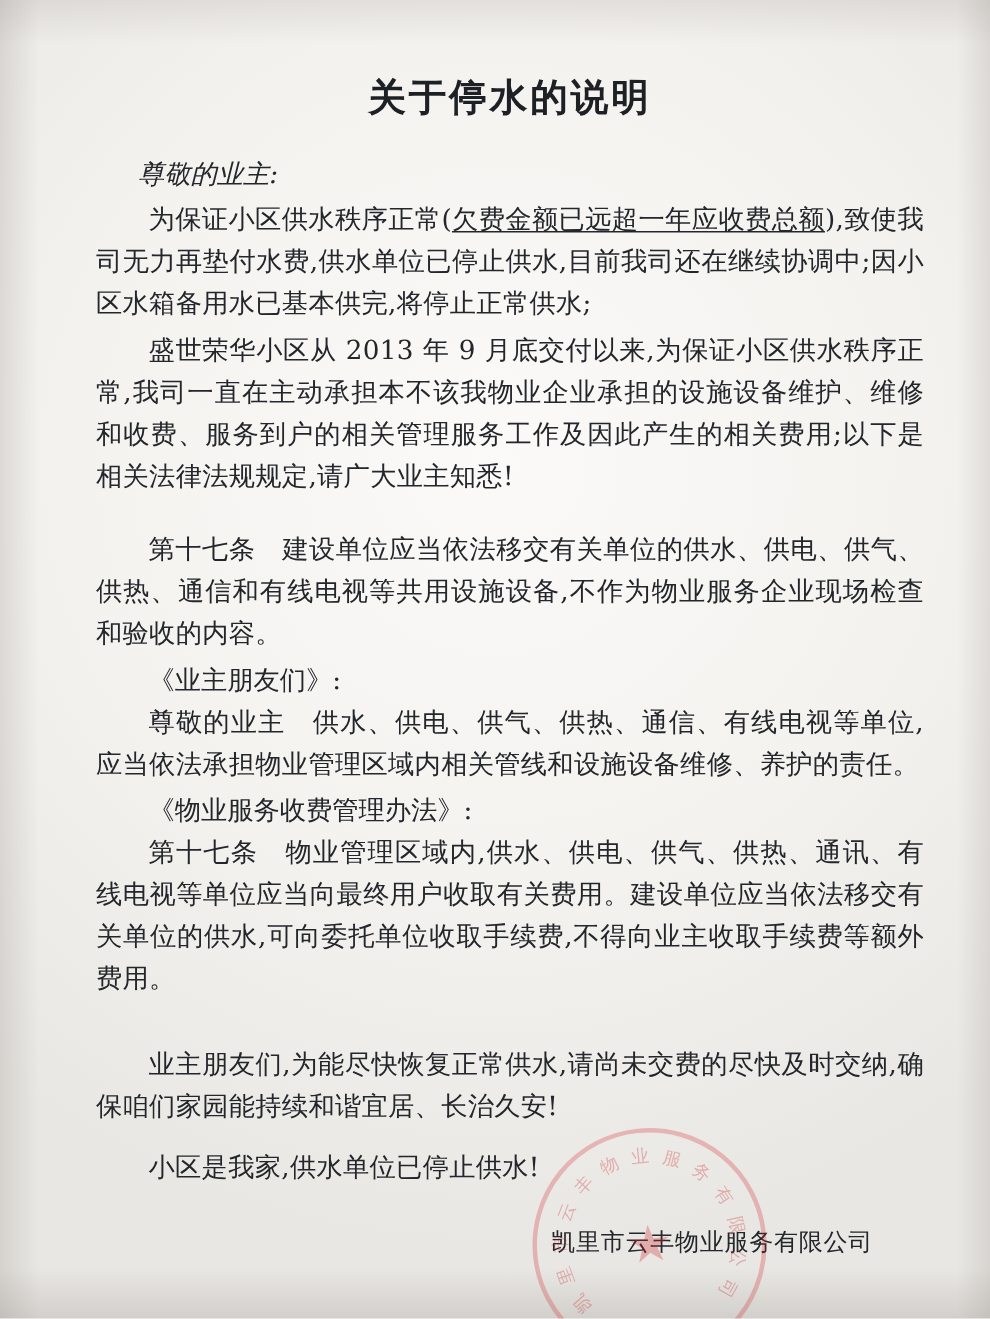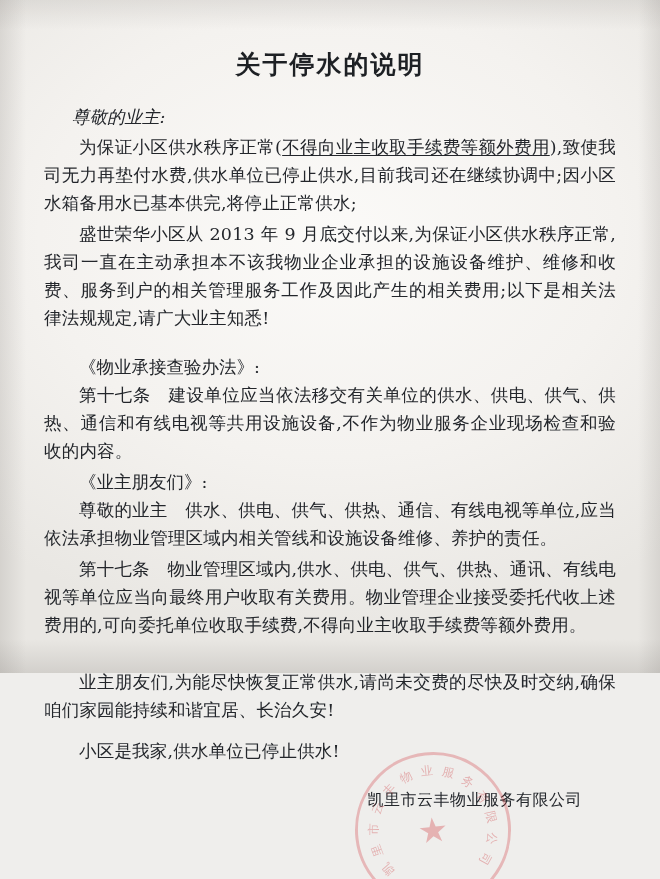--- a/index.html
+++ b/index.html
@@ -11,24 +11,25 @@
     height: 879px;
     overflow: hidden;
     background: #efeeec;
     font-family: "DejaVu Sans", "Liberation Sans", sans-serif;
   }
 
   
   #paper {
     position: relative;
     width: 660px;
-    height: 673px;
+    height: 879px;
     background:
       radial-gradient(ellipse 80% 60% at 50% 35%, #fbfaf8 0%, #f4f2ef 55%, #e9e7e3 100%);
     box-sizing: border-box;
+    padding-left: 20px;
   }
 
   
   #paper:before {
     content: "";
     position: absolute;
     inset: 0;
     background:
       linear-gradient(to right, rgba(120,115,110,0.18) 0px, rgba(255,255,255,0) 26px),
       linear-gradient(to left, rgba(120,115,110,0.16) 0px, rgba(255,255,255,0) 22px),
@@ -148,33 +149,33 @@
 </head>
 <body>
 
 <div id="paper">
   <div class="doc">
 
     <div class="title">关于停水的说明</div>
 
     <div class="salutation">尊敬的业主:</div>
 
-    <p class="para"><span>为保证小区供水秩序正常(</span><span class="uline">不得向业主收取手续费等额外费用</span><span>),致使我司无力再垫付水费,供水单位已停止供水,目前我司还在继续协调中;因小区水箱备用水已基本供完,将停止正常供水;</span></p>
+    <p class="para"><span>为保证小区供水秩序正常(</span><span class="uline">欠费金额已远超一年应收费总额</span><span>),致使我司无力再垫付水费,供水单位已停止供水,目前我司还在继续协调中;因小区水箱备用水已基本供完,将停止正常供水;</span></p>
 
     <p class="para">盛世荣华小区从 2013 年 9 月底交付以来,为保证小区供水秩序正常,我司一直在主动承担本不该我物业企业承担的设施设备维护、维修和收费、服务到户的相关管理服务工作及因此产生的相关费用;以下是相关法律法规规定,请广大业主知悉!</p>
 
     <div class="gap-med"></div>
 
-    <p class="law-head">《物业承接查验办法》:</p>
     <p class="para">第十七条　建设单位应当依法移交有关单位的供水、供电、供气、供热、通信和有线电视等共用设施设备,不作为物业服务企业现场检查和验收的内容。</p>
 
     <p class="law-head">《业主朋友们》:</p>
     <p class="para">尊敬的业主　供水、供电、供气、供热、通信、有线电视等单位,应当依法承担物业管理区域内相关管线和设施设备维修、养护的责任。</p>
 
-    <p class="para">第十七条　物业管理区域内,供水、供电、供气、供热、通讯、有线电视等单位应当向最终用户收取有关费用。物业管理企业接受委托代收上述费用的,可向委托单位收取手续费,不得向业主收取手续费等额外费用。</p>
+    <p class="law-head">《物业服务收费管理办法》:</p>
+    <p class="para">第十七条　物业管理区域内,供水、供电、供气、供热、通讯、有线电视等单位应当向最终用户收取有关费用。建设单位应当依法移交有关单位的供水,可向委托单位收取手续费,不得向业主收取手续费等额外费用。</p>
 
     <div class="gap-large"></div>
 
     <p class="para">业主朋友们,为能尽快恢复正常供水,请尚未交费的尽快及时交纳,确保咱们家园能持续和谐宜居、长治久安!</p>
 
     <div class="gap-small"></div>
 
     <p class="para">小区是我家,供水单位已停止供水!</p>
 
     <div class="gap-med"></div>

